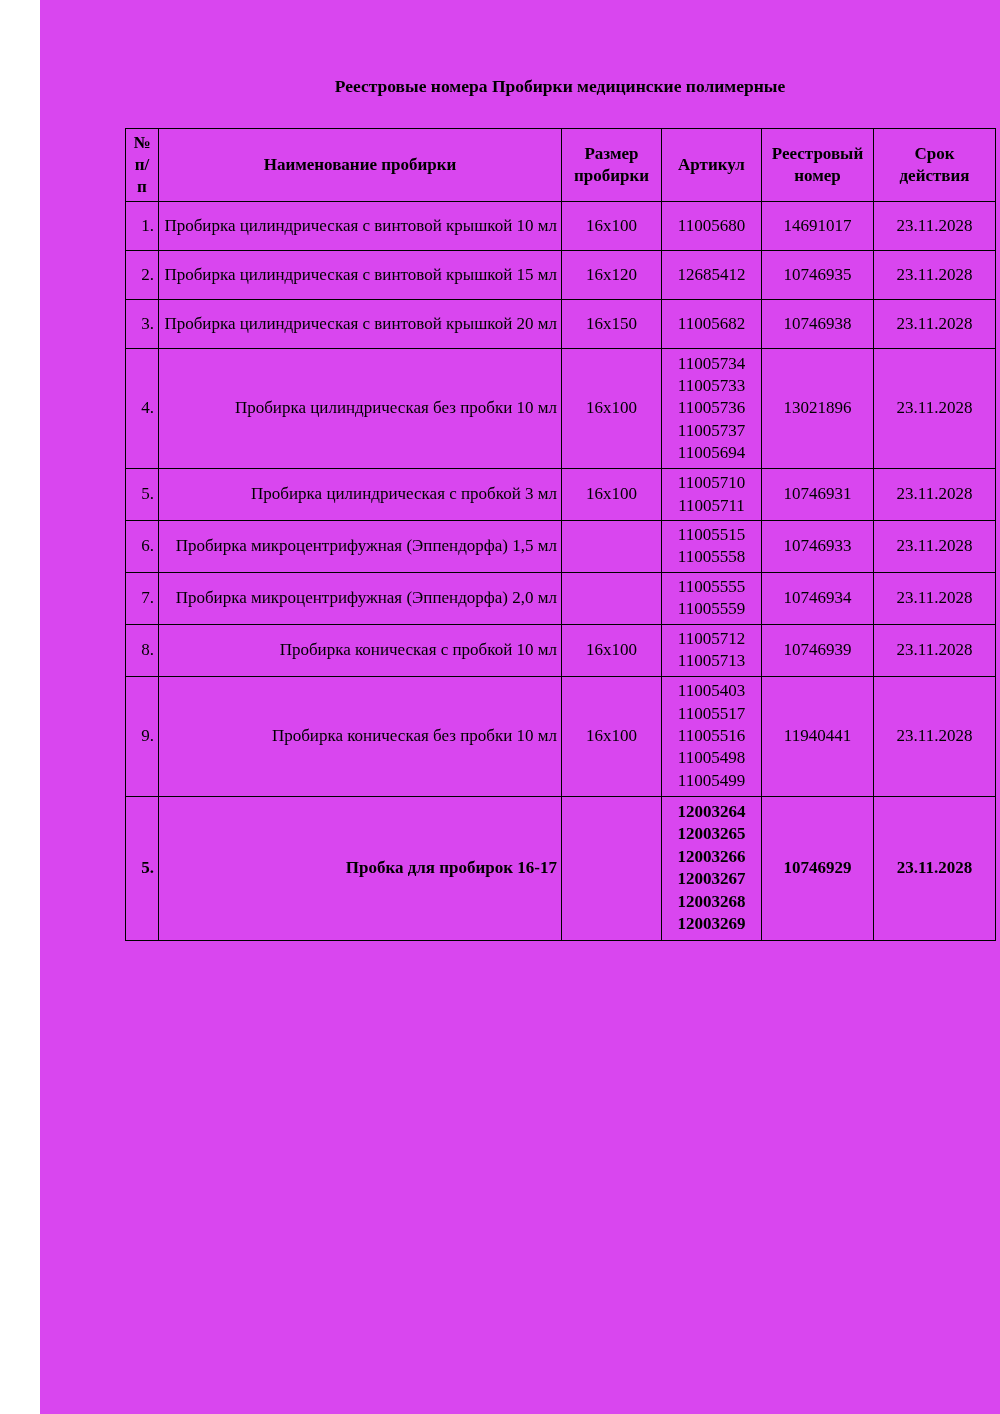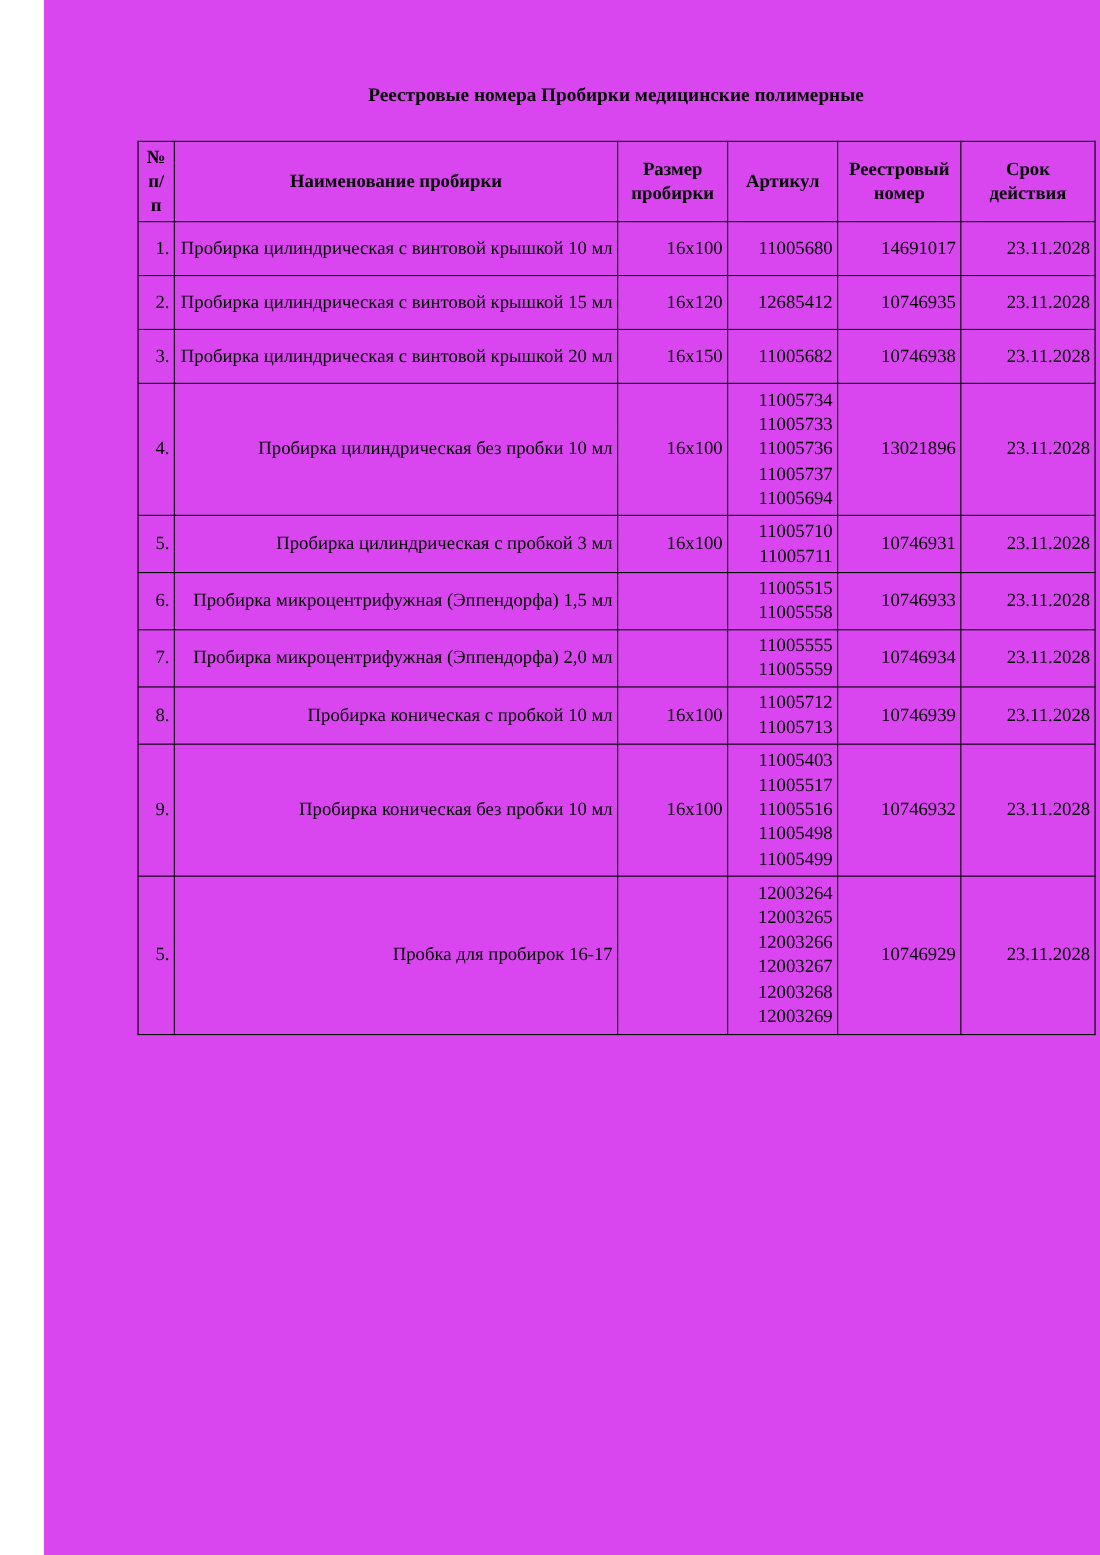--- a/index.html
+++ b/index.html
@@ -48,26 +48,26 @@
   }
   col.w-num  { width: 33px;  }
   col.w-name { width: 403px; }
   col.w-size { width: 100px; }
   col.w-art  { width: 100px; }
   col.w-reg  { width: 112px; }
   col.w-term { width: 122px; }
   td.c-num  { text-align: right; padding-right: 3px; }
   td.c-name { text-align: right; padding-left: 4px; }
   td.c-size, td.c-art, td.c-reg, td.c-term {
-    text-align: right;
+    text-align: center;
     white-space: pre-line;
   }
   tr.h2 td { height: 49px; }
   tr.h5 td { height: 120px; }
-  tr.h6 td { height: 144px; }
+  tr.h6 td { height: 144px; font-weight: bold; }
 </style>
 </head>
 <body>
 
 <div class="page">
 
   <div class="title">
     <div>Реестровые номера Пробирки медицинские полимерные</div>
   </div>
 
@@ -169,21 +169,21 @@
       </tr>
       <tr class="h5">
         <td class="c-num">9.</td>
         <td class="c-name">Пробирка коническая без пробки 10 мл</td>
         <td class="c-size">16x100</td>
         <td class="c-art">11005403
 11005517
 11005516
 11005498
 11005499</td>
-        <td class="c-reg">10746932</td>
+        <td class="c-reg">11940441</td>
         <td class="c-term">23.11.2028</td>
       </tr>
       <tr class="h6">
         <td class="c-num">5.</td>
         <td class="c-name">Пробка для пробирок 16-17</td>
         <td class="c-size"></td>
         <td class="c-art">12003264
 12003265
 12003266
 12003267

